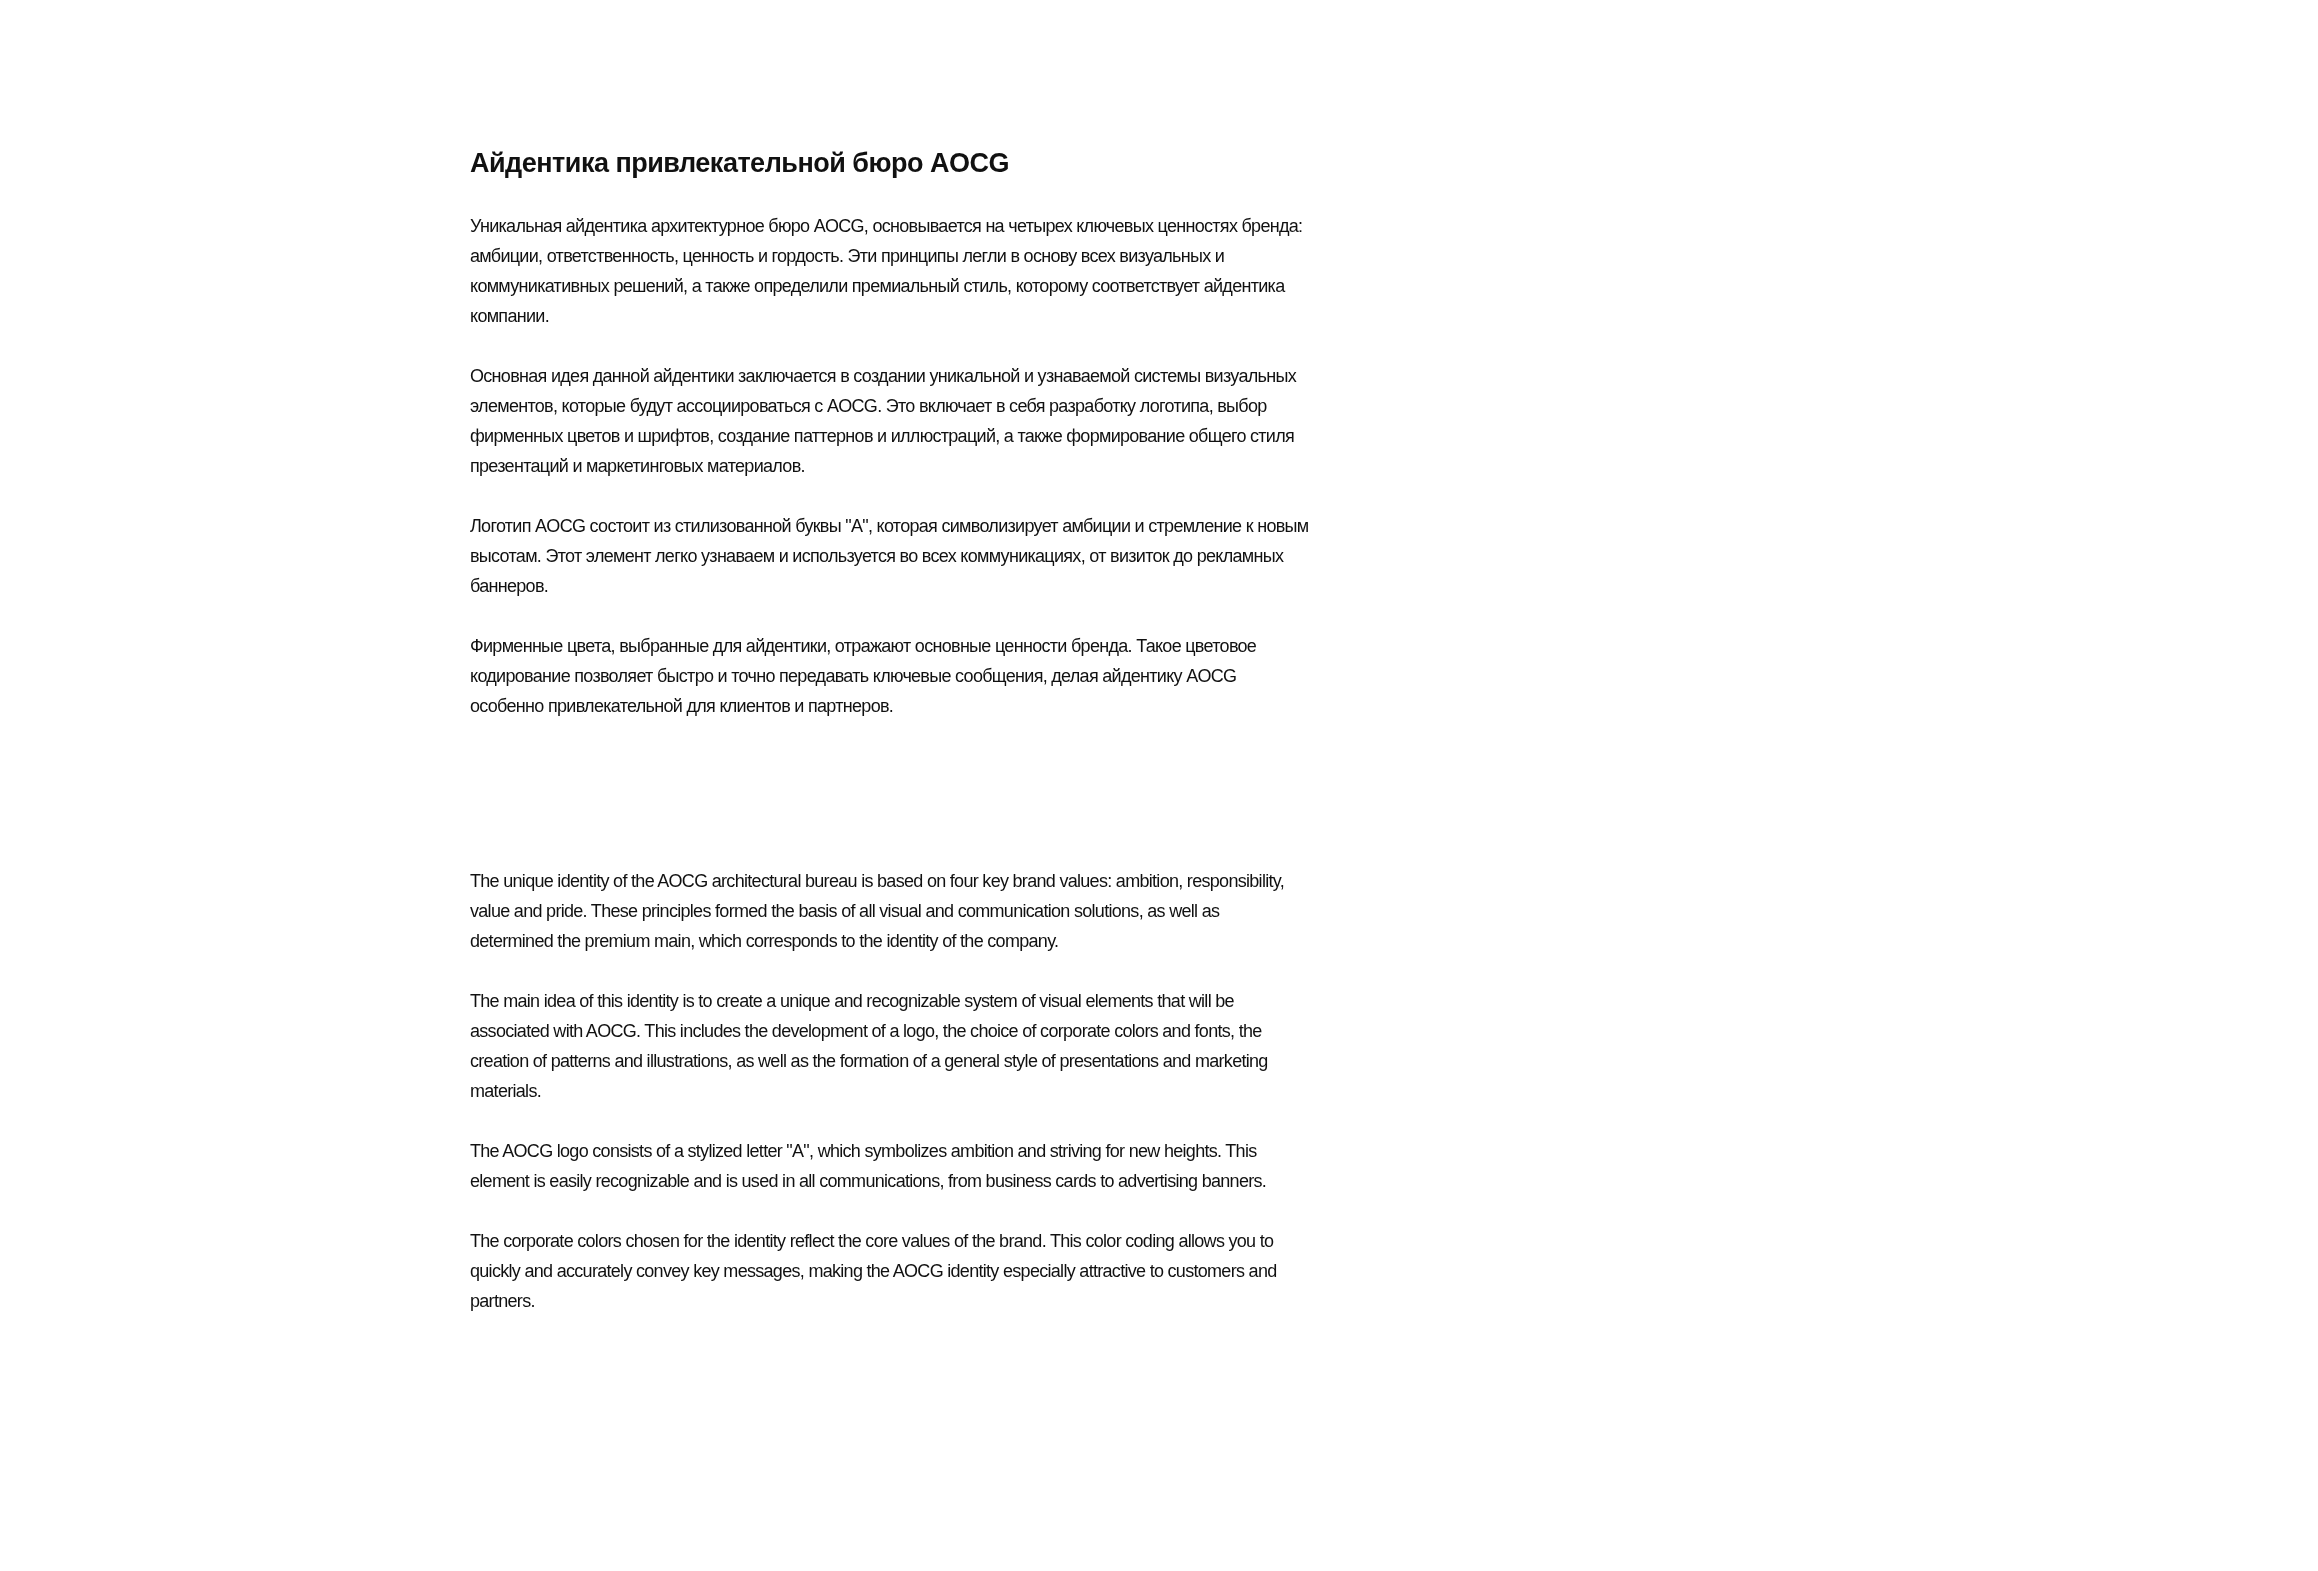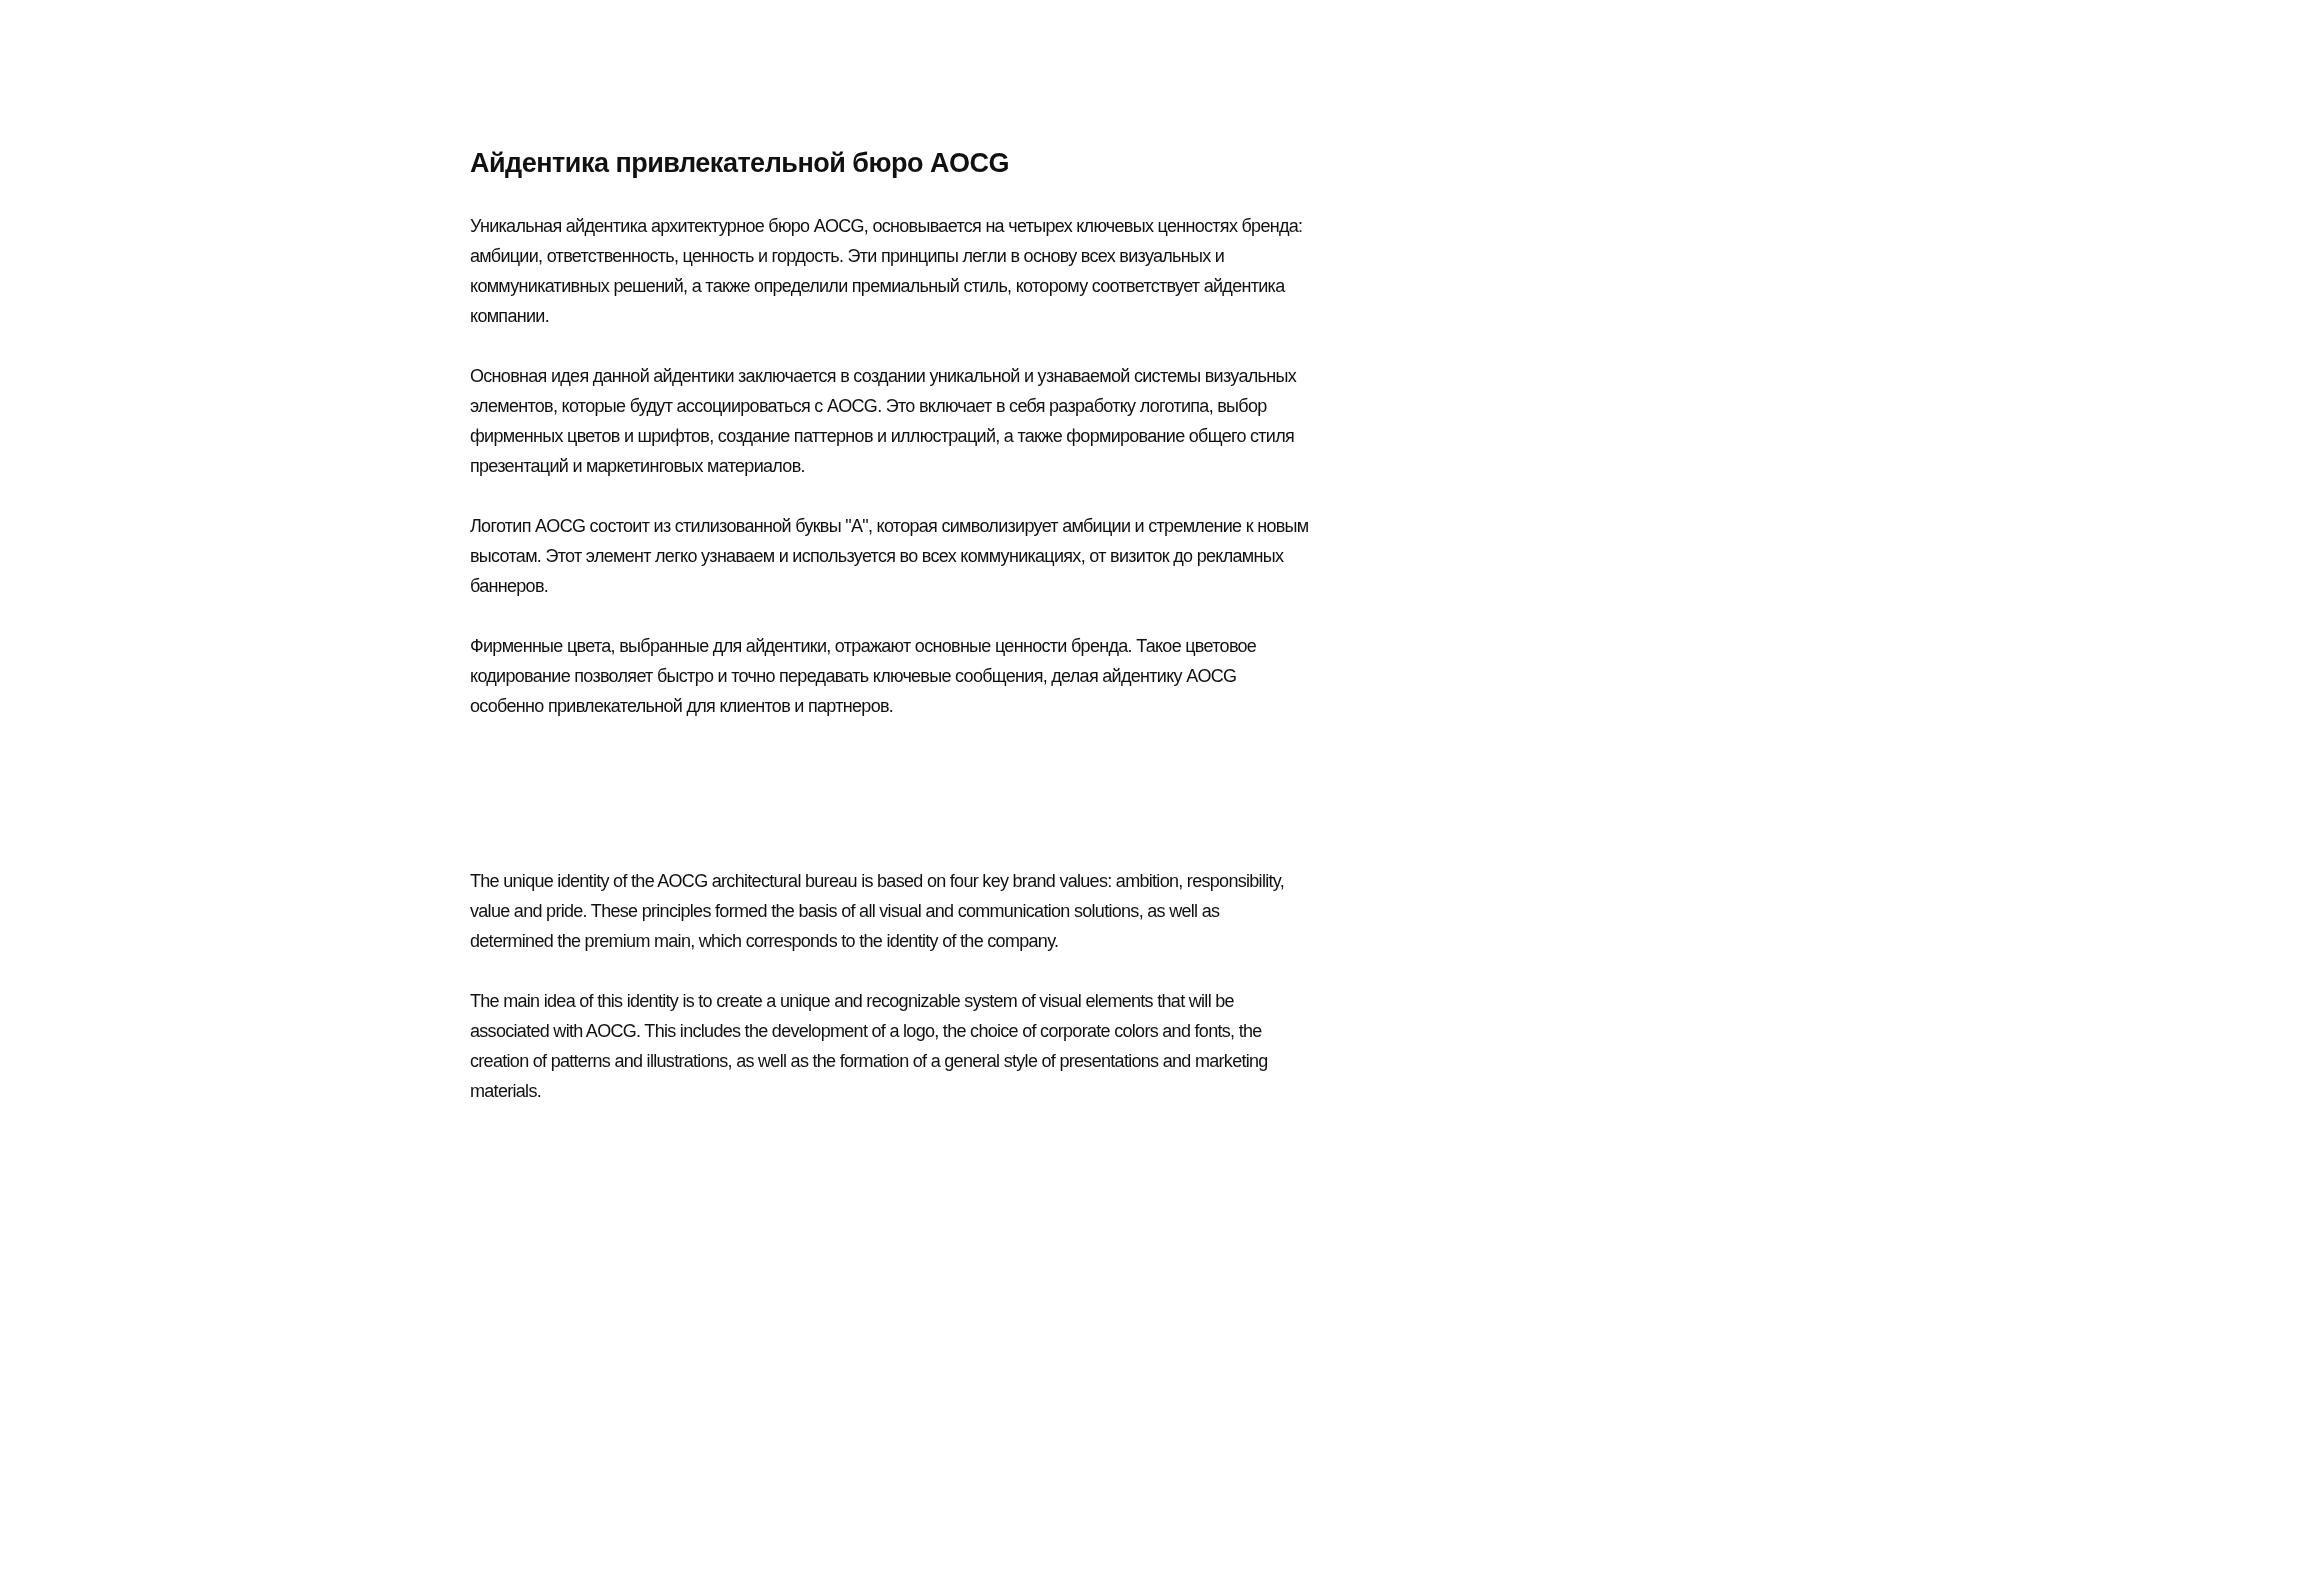--- a/index.html
+++ b/index.html
@@ -62,14 +62,19 @@
 </section>
 
 <section class="section section-en">
   <p class="doc-paragraph">The unique identity of the AOCG architectural bureau is based on four key brand values: ambition, responsibility,
 value and pride. These principles formed the basis of all visual and communication solutions, as well as
 determined the premium main, which corresponds to the identity of the company.</p>
   <p class="doc-paragraph">The main idea of this identity is to create a unique and recognizable system of visual elements that will be
 associated with AOCG. This includes the development of a logo, the choice of corporate colors and fonts, the
 creation of patterns and illustrations, as well as the formation of a general style of presentations and marketing
 materials.</p>
+  <p class="doc-paragraph">The AOCG logo consists of a stylized letter "A", which symbolizes ambition and striving for new heights. This
+element is easily recognizable and is used in all communications, from business cards to advertising banners.</p>
+  <p class="doc-paragraph">The corporate colors chosen for the identity reflect the core values of the brand. This color coding allows you to
+quickly and accurately convey key messages, making the AOCG identity especially attractive to customers and
+partners.</p>
 </section>
 
 
 </body></html>

